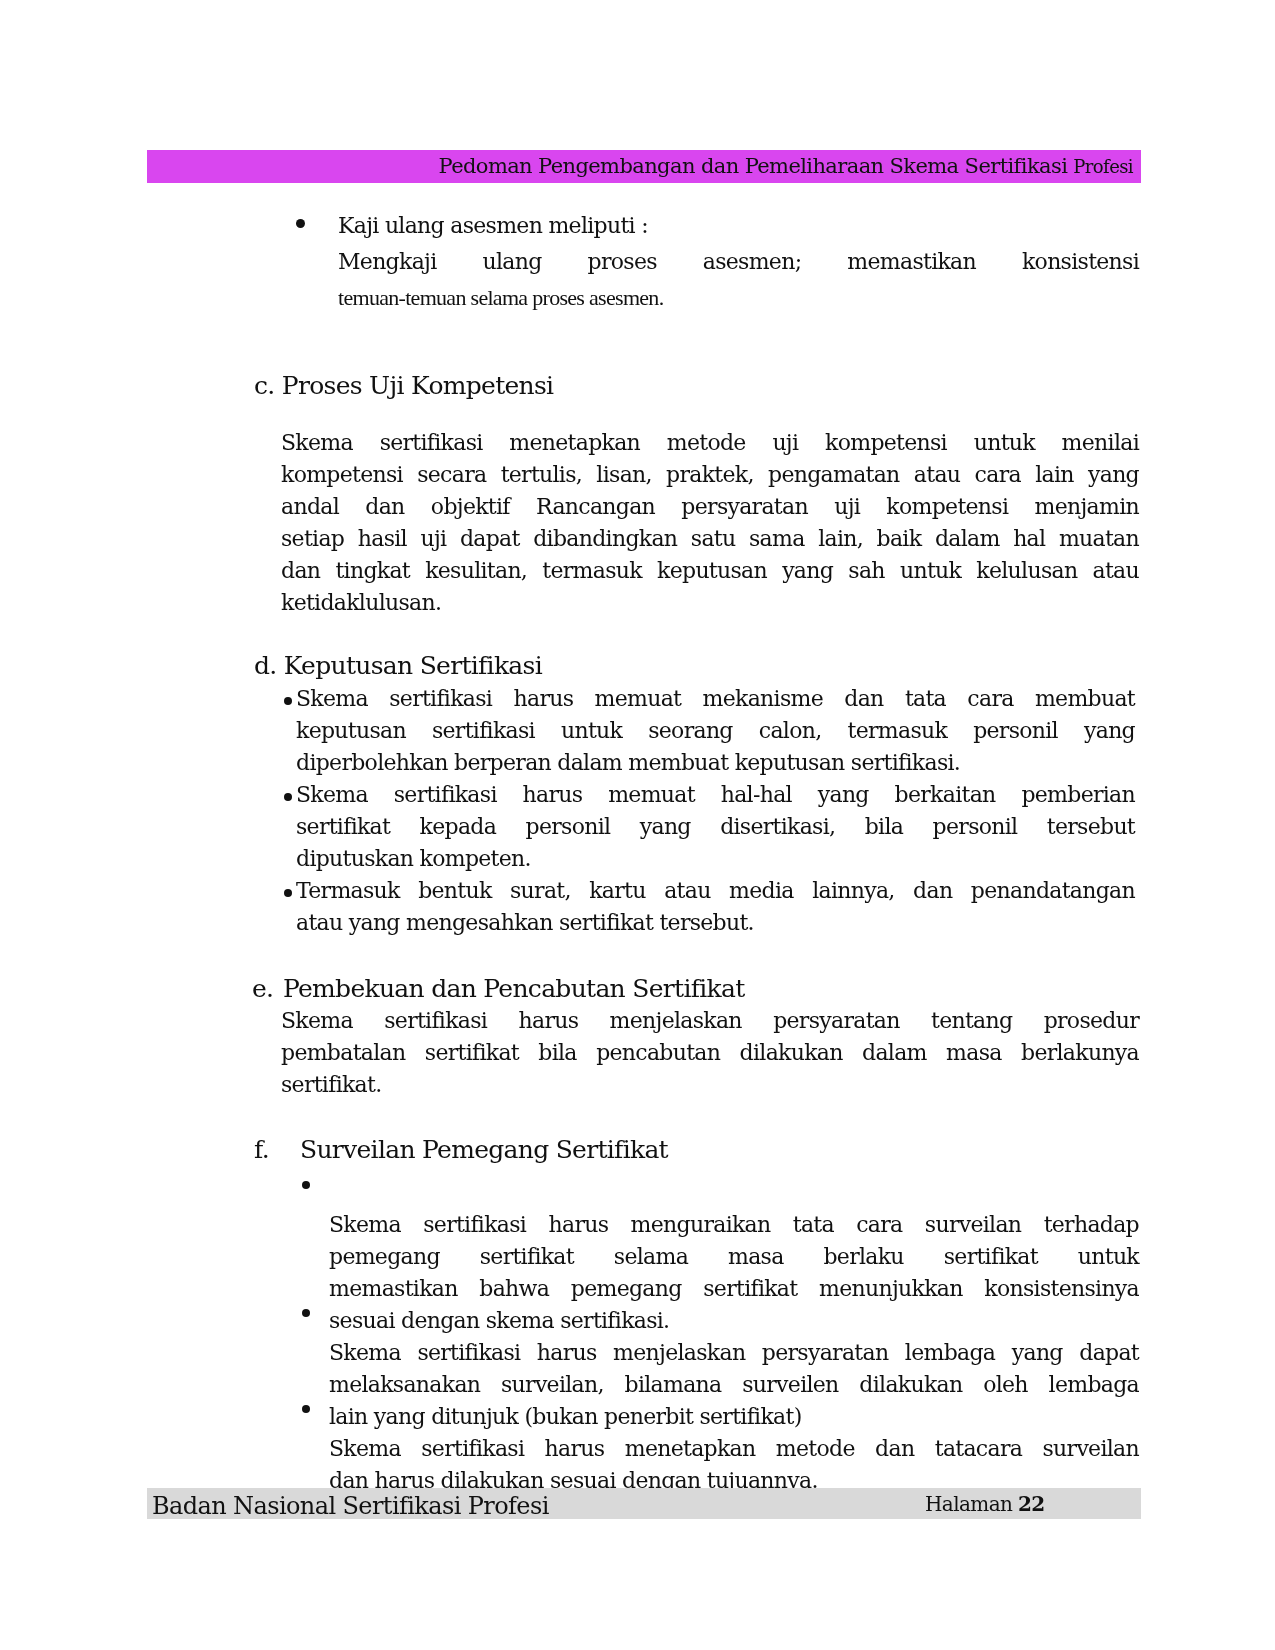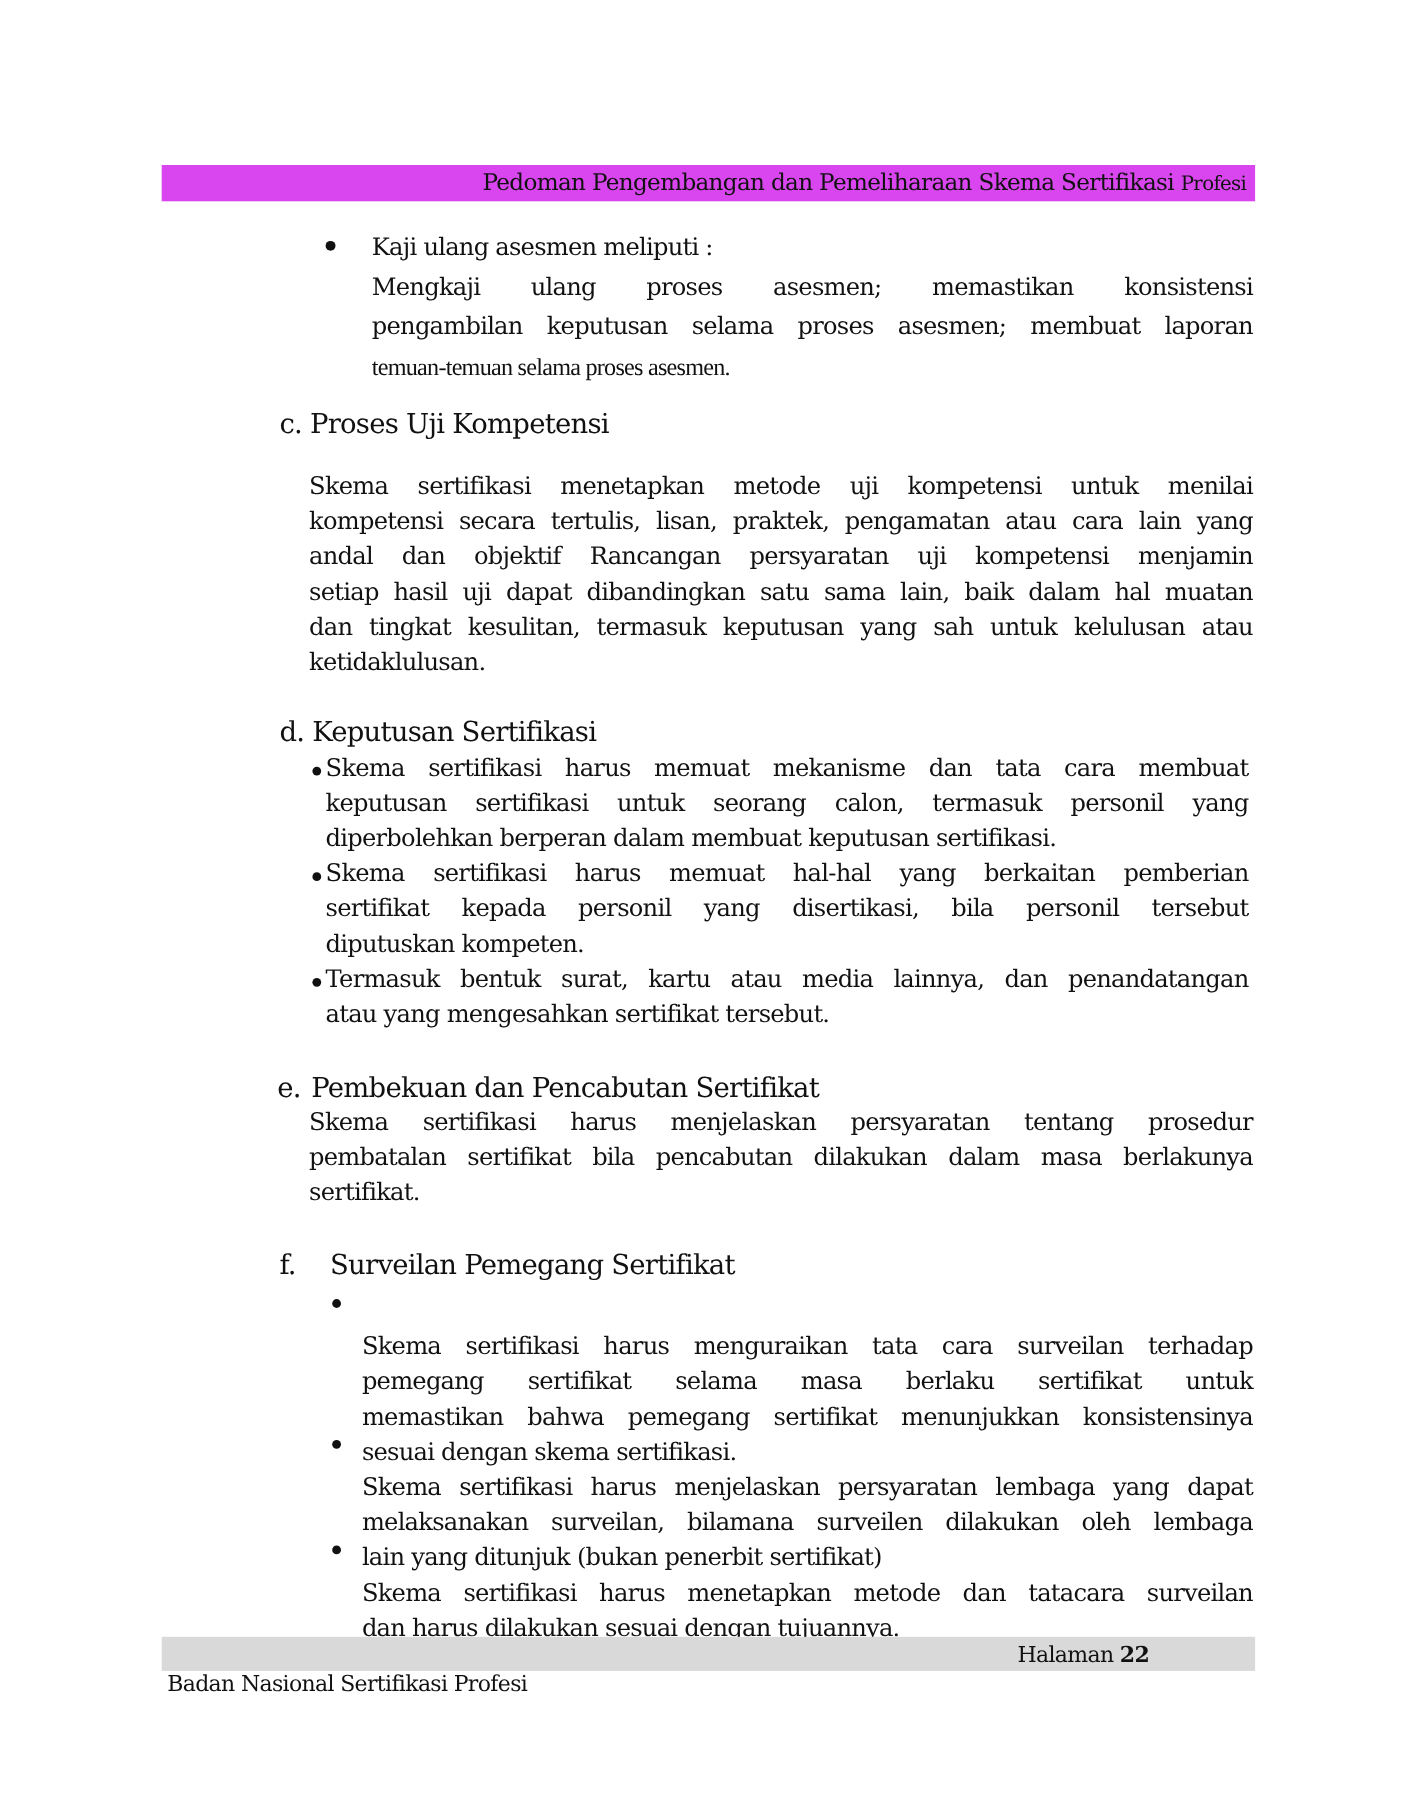--- a/index.html
+++ b/index.html
@@ -2,41 +2,40 @@
 <html><head>
 <meta charset="utf-8">
 <style>
   html, body { margin:0; padding:0; background:#ffffff; }
   body { width:1275px; height:1650px; position:relative; overflow:hidden;
          font-family:"DejaVu Serif", "Liberation Serif", serif; color:#111; }
   .hdr { position:absolute; left:147px; top:150px; width:994px; height:33px; background:#d946ef; }
   .hdr-text { position:absolute; right:8px; top:4px; font-size:21px; letter-spacing:-0.6px; white-space:nowrap; }
   .hdr-text .small { font-size:18px; }
   .ftr { position:absolute; left:147px; top:1488px; width:994px; height:31px; background:#d9d9d9; }
-  .ftr-left { position:absolute; left:5px; top:4px; font-size:20px; letter-spacing:-0.6px;margin-top:26px; }
+  .ftr-left { position:absolute; left:5px; top:4px; font-size:24px; letter-spacing:-0.6px; }
   .ftr-right { position:absolute; left:778px; top:4px; font-size:20px; letter-spacing:-0.6px; }
   .ftr-right b { font-weight:bold; }
   .blk { position:absolute; font-size:22px; letter-spacing:-0.7px; text-align:justify; }
   .line { height:32px; line-height:32px; white-space:nowrap; }
   .just { text-align:justify; text-align-last:justify; white-space:normal; }
   .bullet { position:absolute; width:9px; height:9px; border-radius:50%; background:#111; }
   .lbl { position:absolute; font-size:25px; letter-spacing:-0.7px; white-space:nowrap; line-height:32px;text-align:center; }
 </style>
 </head>
 <body>
 
 <div class="hdr">
   <div class="hdr-text"><span>Pedoman Pengembangan dan Pemeliharaan Skema Sertifikasi </span><span class="small">Profesi</span></div>
 </div>
 
 <div class="bullet" style="left:296px; top:219px;"></div>
 <div class="blk" style="left:338px; top:208px; width:801px;">
   <div class="line" style="height:36px;line-height:36px;">Kaji ulang asesmen meliputi :</div>
   <div class="line just" style="height:36px;line-height:36px;">Mengkaji ulang proses asesmen; memastikan konsistensi</div>
-  <div class="line just" style="height:36px;line-height:36px;">pengambilan keputusan selama proses asesmen; membuat laporan</div>
   <div class="line" style="height:36px;line-height:36px;font-family:Liberation Serif, serif;">temuan-temuan selama proses asesmen.</div>
 </div>
 
 <div class="lbl" style="left:254px; top:370px;">c. Proses Uji Kompetensi</div>
 <div class="blk" style="left:281px; top:427px; width:858px;">
   <div class="line just">Skema sertifikasi menetapkan metode uji kompetensi untuk menilai</div>
   <div class="line just">kompetensi secara tertulis, lisan, praktek, pengamatan atau cara lain yang</div>
   <div class="line just">andal dan objektif Rancangan persyaratan uji kompetensi menjamin</div>
   <div class="line just">setiap hasil uji dapat dibandingkan satu sama lain, baik dalam hal muatan</div>
   <div class="line just">dan tingkat kesulitan, termasuk keputusan yang sah untuk kelulusan atau</div>

